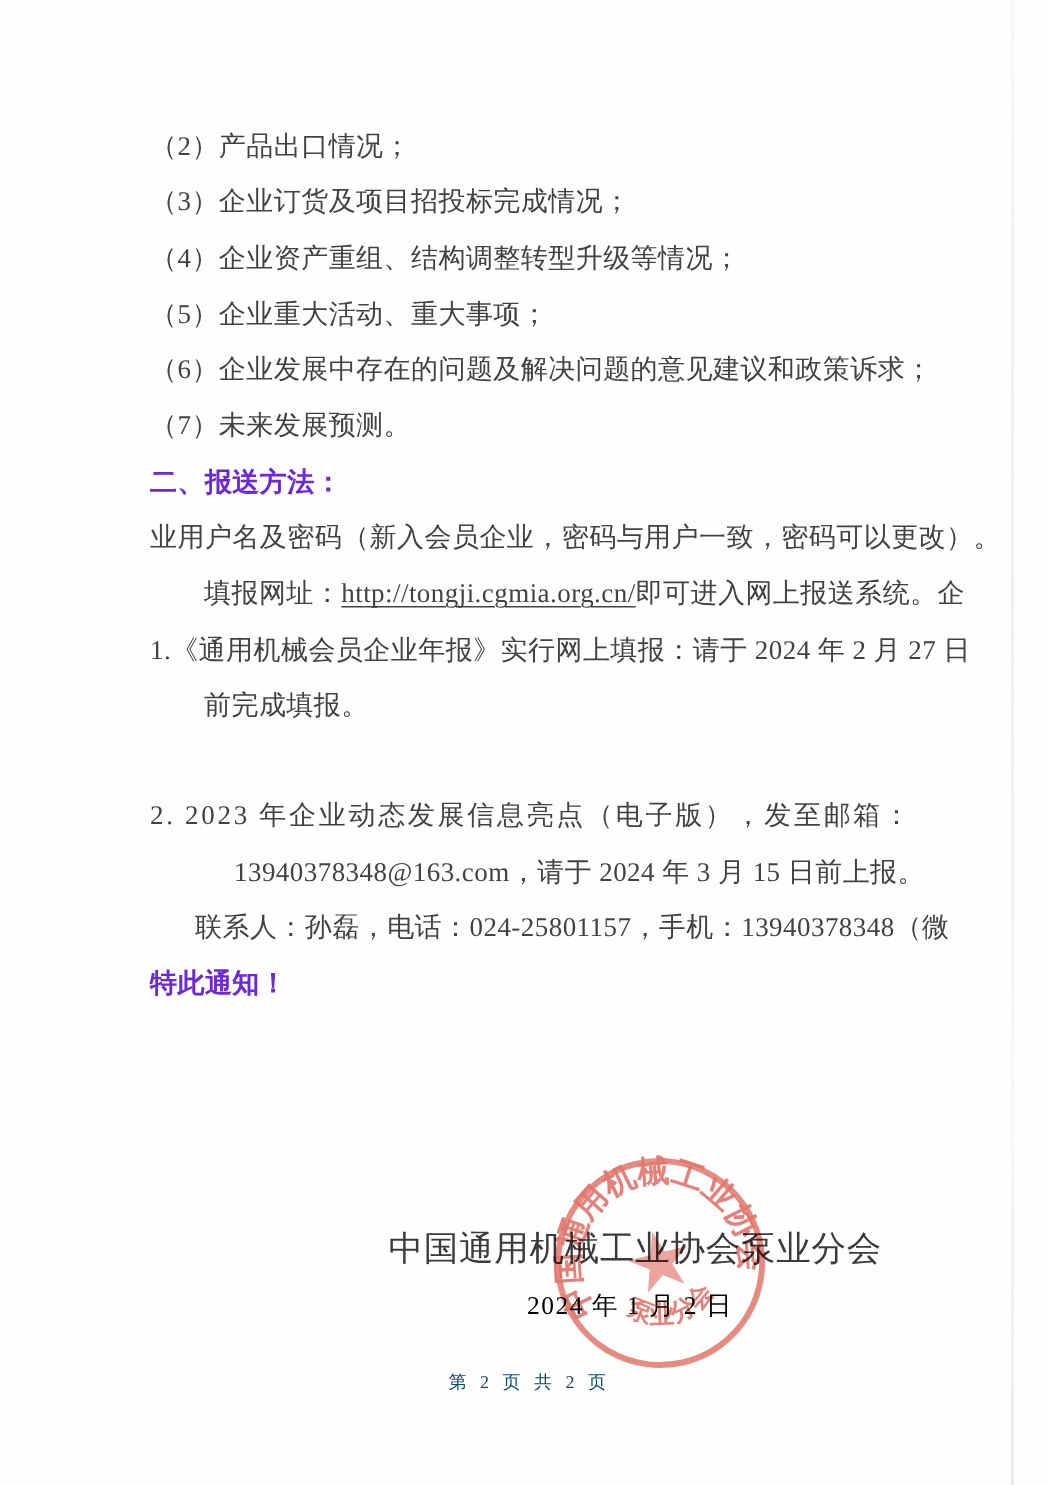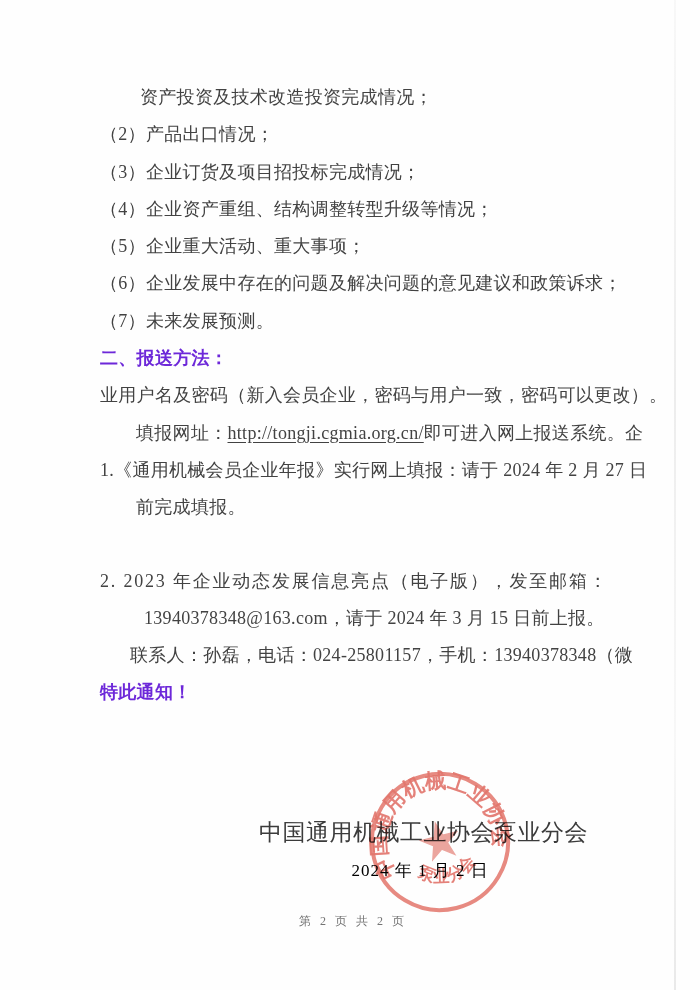--- a/index.html
+++ b/index.html
@@ -49,21 +49,21 @@
     letter-spacing: 1px;
     color: #000000;
     white-space: nowrap;
   }
   .footer {
     position: absolute;
     top: 913px;
     left: 299px;
     font-size: 12px;
     letter-spacing: 3px;
-    color: #737373;
+    color: #0c4a6e;
     white-space: nowrap;
   }
   .seal {
     position: absolute;
     left: 355px;
     top: 757px;
     width: 170px;
     height: 170px;
     opacity: 0.8;
     mix-blend-mode: multiply;
@@ -77,34 +77,33 @@
       rgba(190,190,190,0.10), rgba(175,175,175,0.22) 40%,
       rgba(190,190,190,0.10) 75%, rgba(170,170,170,0.25));
   }
 </style>
 </head>
 <body>
 
 <div class="page">
 
   <div class="doc-body" id="doc-body">
-      <div class="line" style="margin-left: 40px;"><span>资产投资及技术改造投资完成情况；</span></div>
       <div class="line"><span>（2）产品出口情况；</span></div>
       <div class="line"><span>（3）企业订货及项目招投标完成情况；</span></div>
       <div class="line"><span>（4）企业资产重组、结构调整转型升级等情况；</span></div>
       <div class="line"><span>（5）企业重大活动、重大事项；</span></div>
       <div class="line"><span>（6）企业发展中存在的问题及解决问题的意见建议和政策诉求；</span></div>
       <div class="line"><span>（7）未来发展预测。</span></div>
       <div class="line bold"><span>二、报送方法：</span></div>
       <div class="line"><span>业用户名及密码（新入会员企业，密码与用户一致，密码可以更改）。</span></div>
       <div class="line" style="margin-left: 36px;"><span>填报网址：</span><span class="underline">http://tongji.cgmia.org.cn/</span><span>即可进入网上报送系统。企</span></div>
       <div class="line"><span>1.《通用机械会员企业年报》实行网上填报：请于 2024 年 2 月 27 日</span></div>
       <div class="line" style="margin-left: 36px;"><span>前完成填报。</span></div>
       <div class="line" style="letter-spacing: 1.8px; margin-top: 36px;"><span>2. 2023 年企业动态发展信息亮点（电子版），发至邮箱：</span></div>
-      <div class="line" style="margin-left: 44px;"><span>13940378348@163.com，请于 2024 年 3 月 15 日前上报。</span></div>
+      <div class="line" style="margin-left: 56px;"><span>13940378348@163.com，请于 2024 年 3 月 15 日前上报。</span></div>
       <div class="line" style="margin-left: 30px;"><span>联系人：孙磊，电话：024-25801157，手机：13940378348（微</span></div>
       <div class="line bold"><span>特此通知！</span></div>
     </div>
 
   <div class="signature">
     <div class="org">中国通用机械工业协会泵业分会</div>
     <div class="date">2024 年 1 月 2 日</div>
   </div>
 
   <div class="seal">

